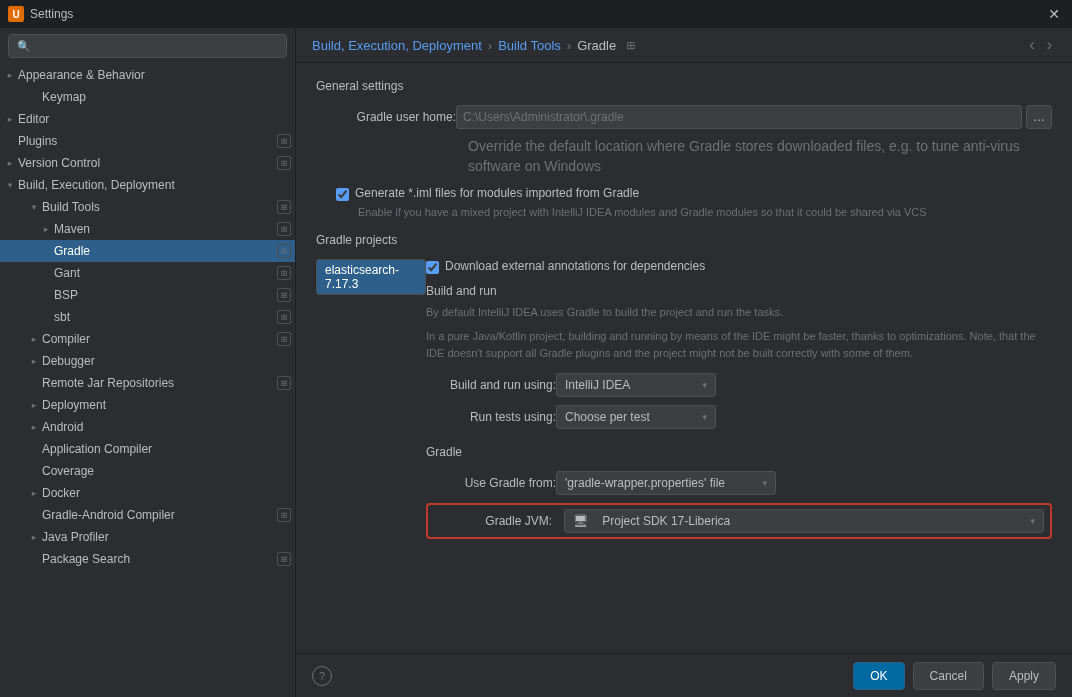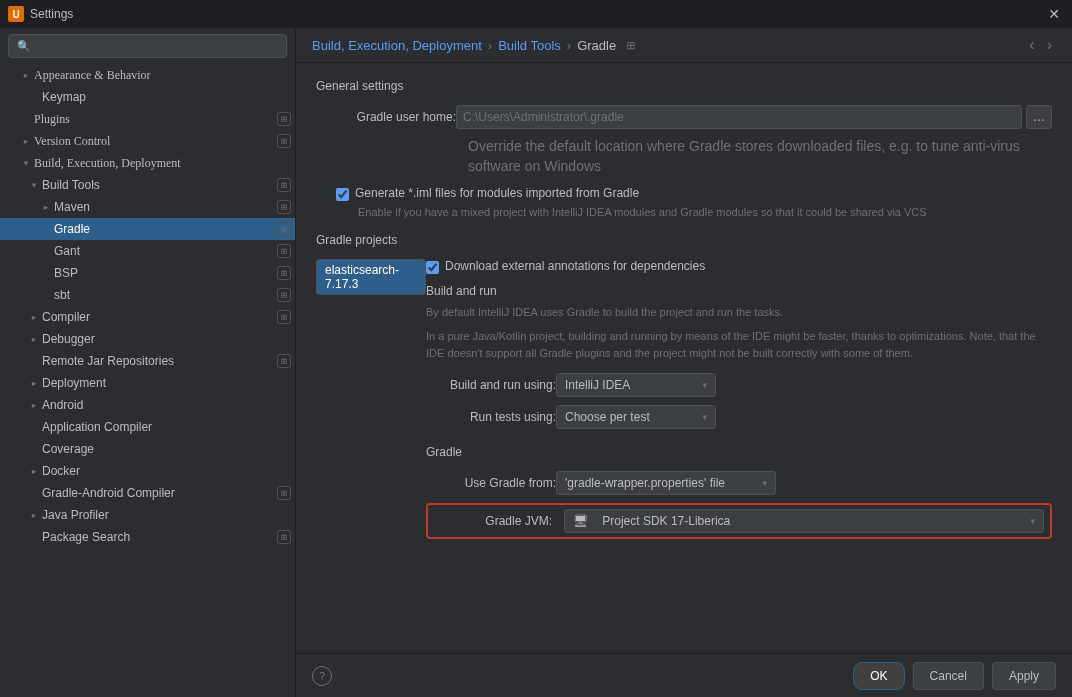--- a/index.html
+++ b/index.html
@@ -117,21 +117,21 @@
       width: 14px;
       height: 14px;
       border: 1px solid #4c5052;
       border-radius: 2px;
       display: flex;
       align-items: center;
       justify-content: center;
       font-size: 8px;
       color: #6e7074;
     }
-    .indent-1 { padding-left: 20px; font-family: Liberation Serif, serif; }
+    .indent-1 { padding-left: 4px; }
     .indent-2 { padding-left: 28px; }
     .indent-3 { padding-left: 40px; }
     .content-area {
       flex: 1;
       background: #2b2d30;
       display: flex;
       flex-direction: column;
       overflow: hidden;
     }
     .breadcrumb-bar {
@@ -320,24 +320,23 @@
       padding: 4px 16px;
       border-radius: 4px;
       font-size: 12px;
       cursor: pointer;
       height: 28px;
       display: flex;
       align-items: center;
       border: 1px solid transparent;
     }
     .btn-primary {
-      background: #404040;
+      background: #0369a1;
       color: #ffffff;
       border-color: #2d5f8a;
-      border-radius: 9px;
     }
     .btn-secondary {
       background: #3c3f41;
       color: #bbbcbe;
       border-color: #4c5052;
     }
     .project-list {
       background: #3c3f41;
       border: 1px solid #4c5052;
       border-radius: 3px;
@@ -391,20 +390,24 @@
       <div class="tree-item indent-1">
         <span class="tree-arrow closed"></span>
         <span>Appearance &amp; Behavior</span>
       </div>
 
       <div class="tree-item indent-2">
         <span class="tree-arrow none"></span>
         <span>Keymap</span>
       </div>
 
+      <div class="tree-item indent-1">
+        <span class="tree-arrow closed"></span>
+        <span>Editor</span>
+      </div>
 
       <div class="tree-item indent-1">
         <span class="tree-arrow none"></span>
         <span>Plugins</span>
         <span class="icon-badge">⊞</span>
       </div>
 
       <div class="tree-item indent-1">
         <span class="tree-arrow closed"></span>
         <span>Version Control</span>

